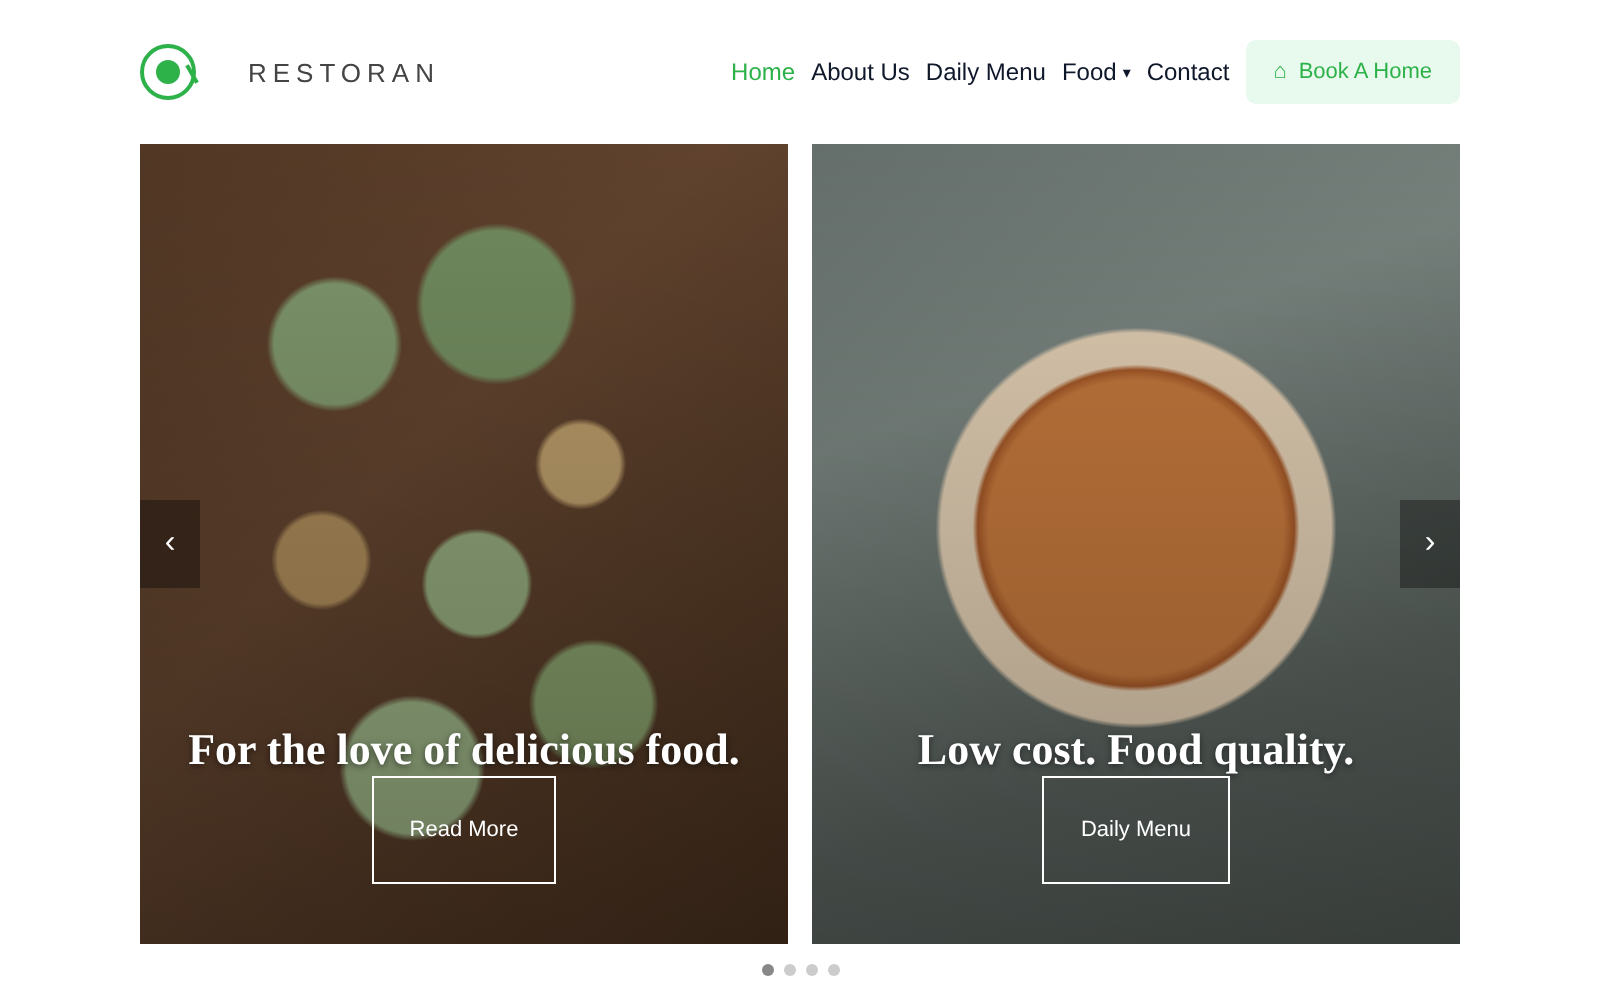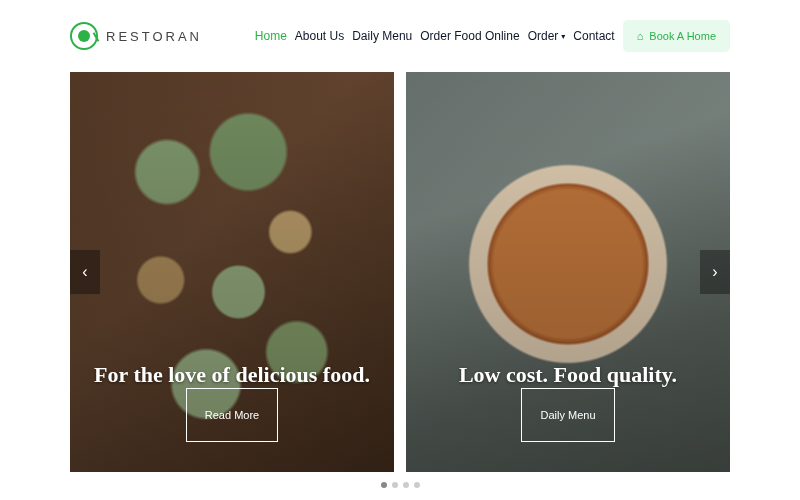--- a/index.html
+++ b/index.html
@@ -1,18 +1,18 @@
 <!DOCTYPE html>
 <html><head>
 <meta charset="utf-8">
 <style>
 *{margin:0;padding:0;box-sizing:border-box}
 body{font-family:Arial,sans-serif;background:#fff;width:800px;height:500px;overflow:hidden}
 .header{display:flex;align-items:center;justify-content:space-between;padding:20px 70px;background:#fff}
-.logo{display:flex;align-items:center;gap:8px}
+.logo{display:flex;align-items:center;gap:26px}
 .logo-icon{width:28px;height:28px;border:2px solid #2db24a;border-radius:50%;position:relative;display:flex;align-items:center;justify-content:center}
 .logo-icon::before{content:"";width:12px;height:12px;background:#2db24a;border-radius:50%}
 .logo-icon::after{content:"";position:absolute;width:2px;height:10px;background:#2db24a;right:-1px;top:8px;transform:rotate(-30deg)}
 .logo-text{font-size:13px;letter-spacing:3px;color:#444;font-weight:500}
 .nav{display:flex;align-items:center;gap:8px}
 .nav-item{font-size:12px;color:#0f172a;cursor:pointer;display:flex;align-items:center;gap:3px}
 .nav-item.active{color:#2db24a}
 .chev{font-size:8px}
 .cta{background:#e8f9ed;color:#2db24a;border:none;padding:10px 14px;border-radius:5px;font-size:11px;cursor:pointer;display:flex;align-items:center;gap:6px}
 .hero{position:relative;display:flex;gap:12px;padding:0 70px;height:400px}
@@ -33,23 +33,22 @@
 
 <header class="header">
   <div class="logo">
     <span class="logo-icon"></span>
     <span class="logo-text">RESTORAN</span>
   </div>
   <nav class="nav">
     <span class="nav-item active">Home</span>
     <span class="nav-item">About Us</span>
     <span class="nav-item">Daily Menu</span>
-    <span class="nav-item">Order Food Online</span>
     <span class="nav-item">
-      <span>Order</span>
+      <span>Food</span>
       <span class="chev">▾</span>
     </span>
     <span class="nav-item">Contact</span>
     <button class="cta">
       <span>⌂</span>
       <span>Book A Home</span>
     </button>
   </nav>
 </header>
 

